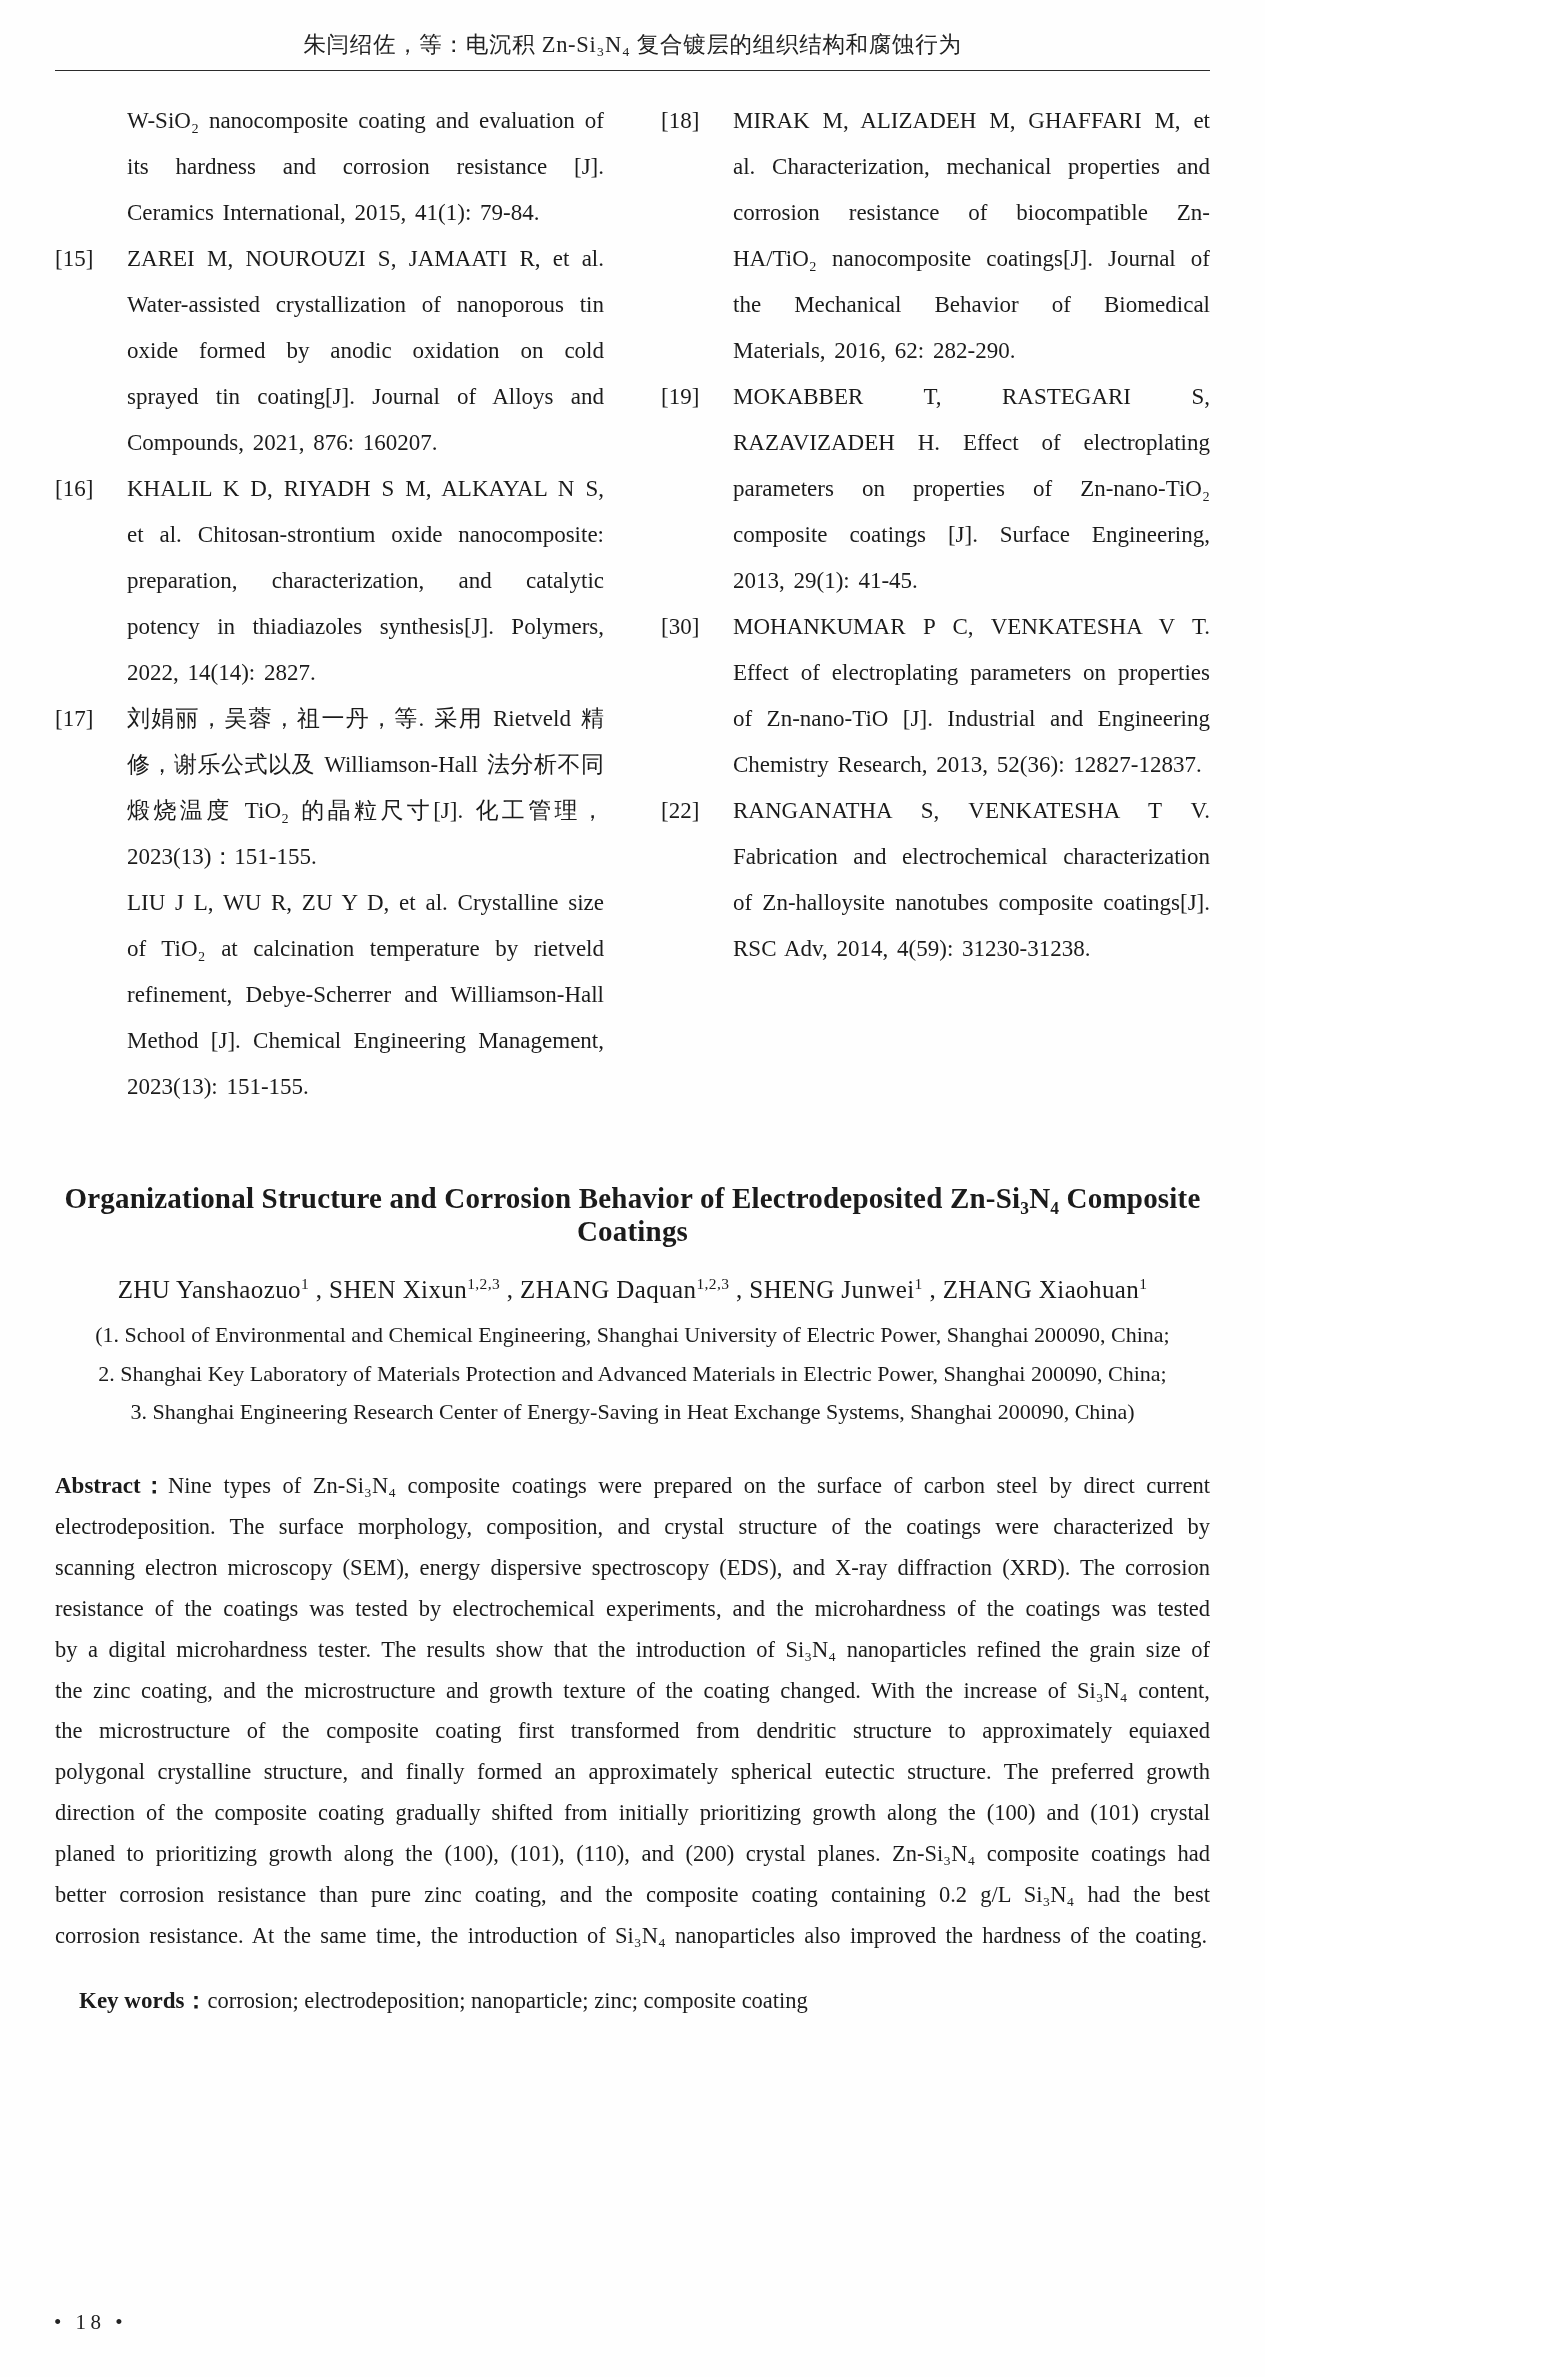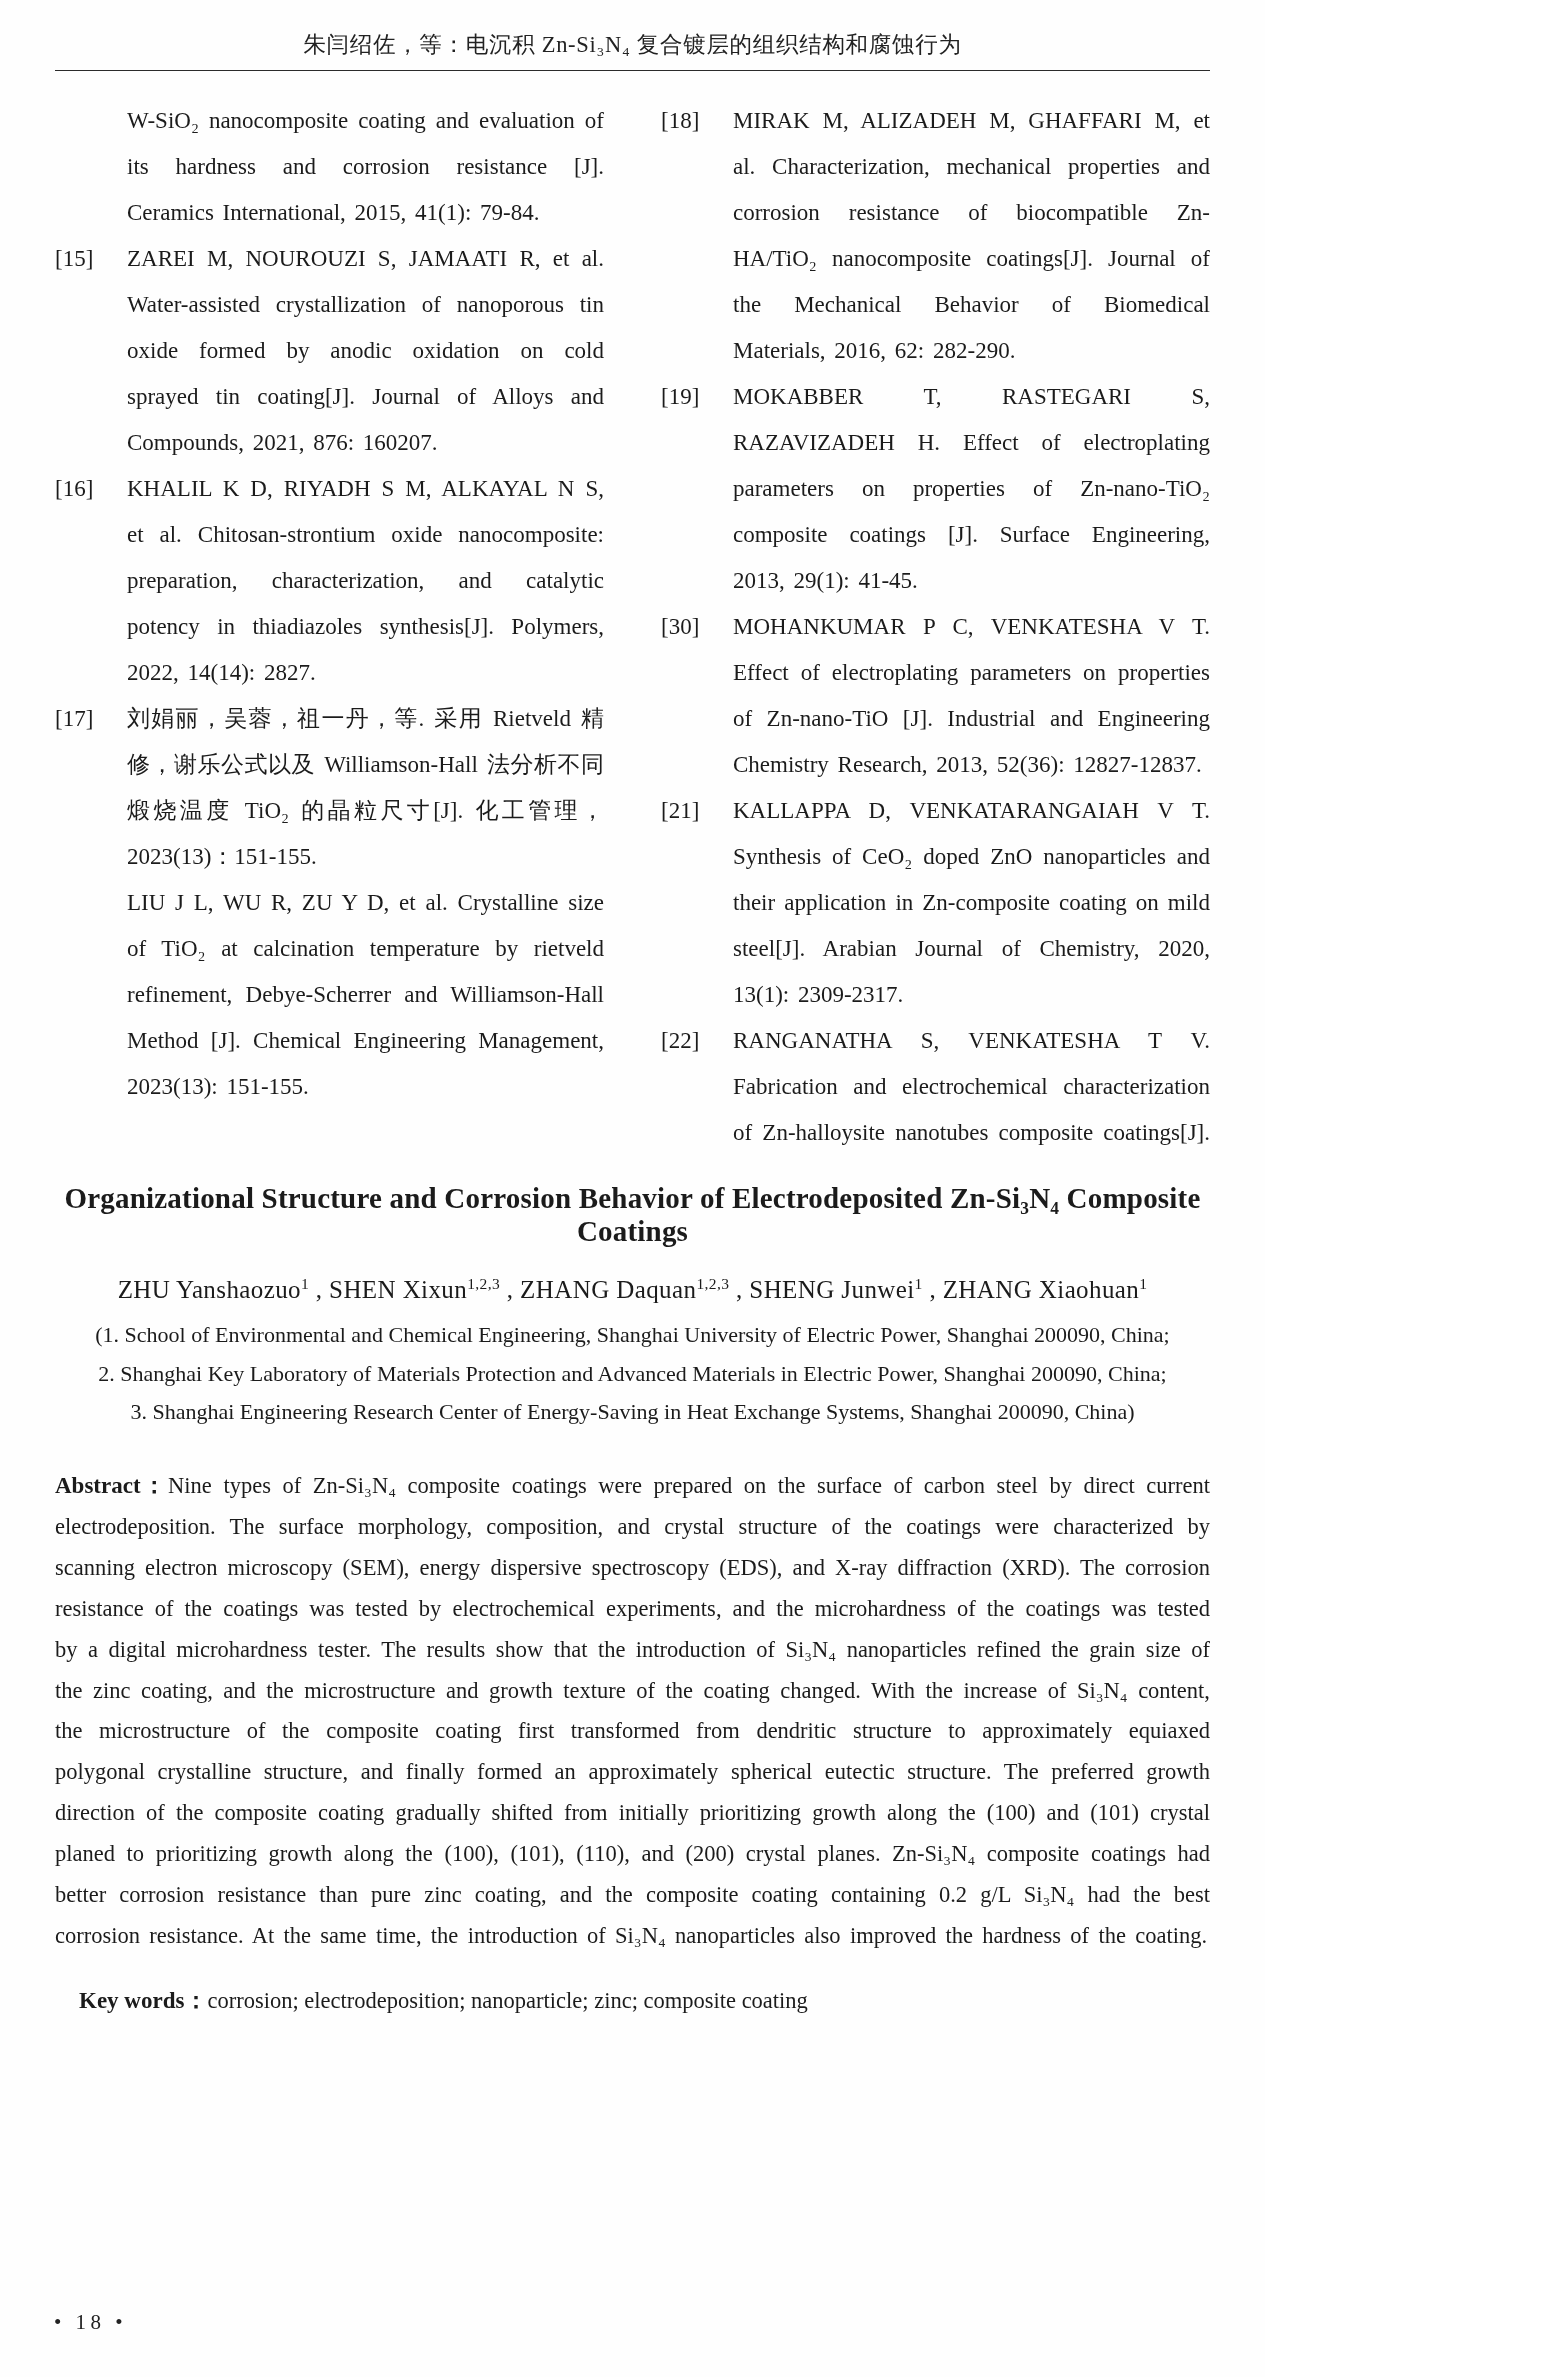--- a/index.html
+++ b/index.html
@@ -151,24 +151,20 @@
         </div>
         <div class="ref-item">
           <span class="ref-label">[19]</span>
           <span class="ref-text">MOKABBER T, RASTEGARI S, RAZAVIZADEH H. Effect of electroplating parameters on properties of Zn-nano-TiO₂ composite coatings [J]. Surface Engineering, 2013, 29(1): 41-45.</span>
         </div>
         <div class="ref-item">
           <span class="ref-label">[30]</span>
           <span class="ref-text">MOHANKUMAR P C, VENKATESHA V T. Effect of electroplating parameters on properties of Zn-nano-TiO [J]. Industrial and Engineering Chemistry Research, 2013, 52(36): 12827-12837.</span>
         </div>
         <div class="ref-item">
-          <span class="ref-label">[21]</span>
-          <span class="ref-text">KALLAPPA D, VENKATARANGAIAH V T. Synthesis of CeO₂ doped ZnO nanoparticles and their application in Zn-composite coating on mild steel[J]. Arabian Journal of Chemistry, 2020, 13(1): 2309-2317.</span>
-        </div>
-        <div class="ref-item">
           <span class="ref-label">[22]</span>
           <span class="ref-text">RANGANATHA S, VENKATESHA T V. Fabrication and electrochemical characterization of Zn-halloysite nanotubes composite coatings[J]. RSC Adv, 2014, 4(59): 31230-31238.</span>
         </div>
       </div>
   </div>
 
   <section class="article">
     <div class="article-title">Organizational Structure and Corrosion Behavior of Electrodeposited Zn-Si₃N₄ Composite Coatings</div>
 
     <div class="authors-line" id="authors-line"><span>ZHU Yanshaozuo<sup>1</sup></span> , <span>SHEN Xixun<sup>1,2,3</sup></span> , <span>ZHANG Daquan<sup>1,2,3</sup></span> , <span>SHENG Junwei<sup>1</sup></span> , <span>ZHANG Xiaohuan<sup>1</sup></span></div>

